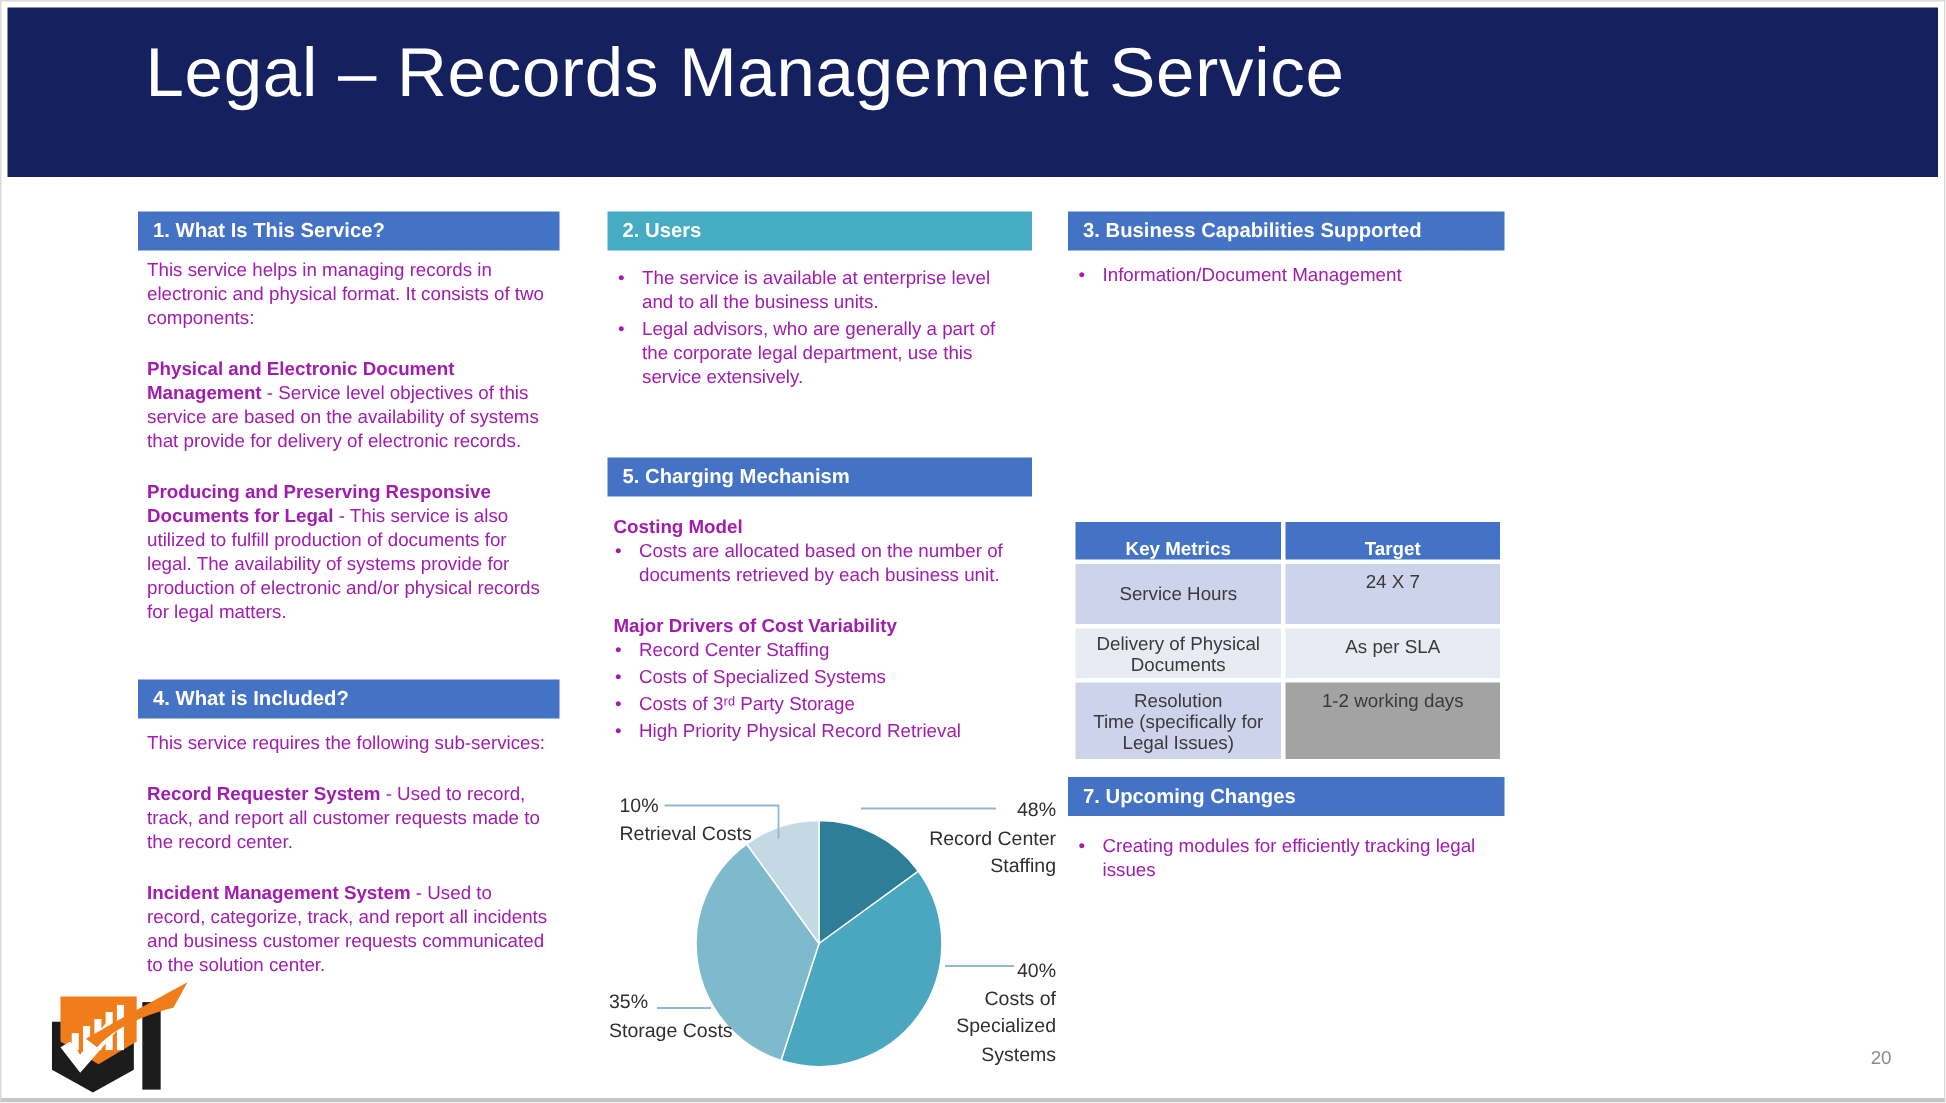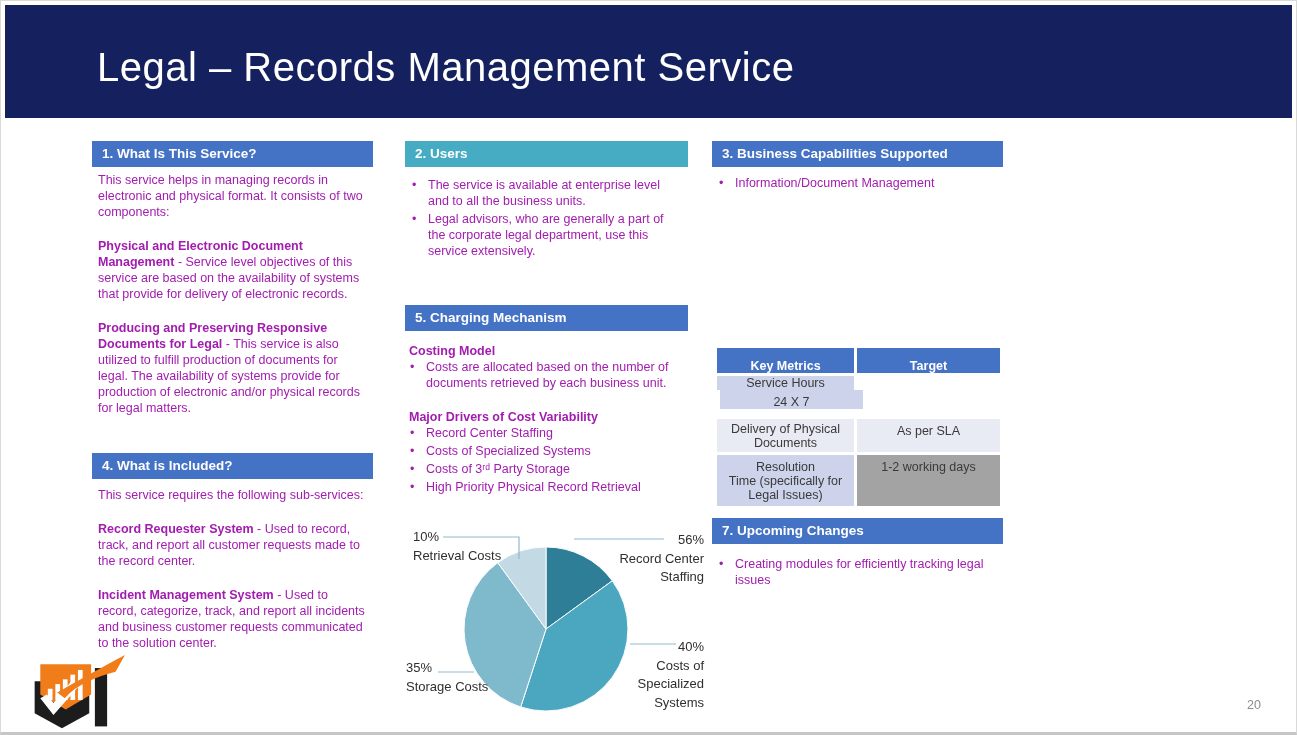--- a/index.html
+++ b/index.html
@@ -4,21 +4,21 @@
 <style>
   html,body { margin:0; padding:0; background:#fff; }
   .slide {
     position:relative; width:1297px; height:735px; background:#FFFFFF;
     font-family:"Liberation Sans","DejaVu Sans",sans-serif; color:#3A3A3A;
     border:1px solid #D9D9D9; border-bottom:3px solid #C6C6C6;
     box-sizing:border-box; overflow:hidden;
   }
   .banner { position:absolute; left:4px; top:4px; width:1287px; height:113px; }
   .slide-title {
-    position:absolute; left:92px; top:40px; font-size:40px; letter-spacing:.5px;
+    position:absolute; left:92px; top:16px; font-size:46px; letter-spacing:.5px;
     color:#FFFFFF; font-weight:400; white-space:nowrap;
   }
   .sec { position:absolute; }
   .sec-h {
     height:26px; line-height:26px; padding-left:10px; box-sizing:border-box;
     font-size:13.5px; font-weight:bold; color:#FFFFFF;
   }
   .body-txt { font-size:12.5px; line-height:16px; color:#a21caf; }
   .body-txt p { margin:0 0 18px 0; }
   .blt { list-style:none; margin:0; padding:0; }
@@ -27,21 +27,21 @@
   .sub-h { font-weight:bold; margin:0 0 0 0; }
   .gap16 { height:16px; }
   
   .tbl { position:absolute; left:716px; top:347px; width:283px; font-size:12.5px; }
   .trow { display:flex; margin-bottom:3px; }
   .cm { width:137px; box-sizing:border-box; display:flex; align-items:center;
         justify-content:center; text-align:center; padding:0 4px; white-space:pre-line; }
   .ct { width:143px; box-sizing:border-box; margin-left:3px; text-align:center; padding-top:5px; }
   .thead .cm,.thead .ct { font-weight:bold; color:#FFFFFF; padding-top:10px;
         display:flex; align-items:center; justify-content:center; height:25px; }
-  .r1 { height:40px;flex-direction:column; } .r2 { height:33px; } .r3 { height:51px; }
+  .r1 { height:40px; } .r2 { height:33px; } .r3 { height:51px; }
   
   .pie-region { position:absolute; left:393px; top:518px; width:315px; height:212px; }
   .pie-region svg { position:absolute; left:0; top:0; }
   .pie-label { position:absolute; font-size:13px; line-height:18.5px; color:#2F2F2F; }
   .pie-label span { display:block; }
   .lab-right { text-align:right; }
   .leader { fill:none; stroke-width:1.2; }
   .pgnum { position:absolute; left:1228px; top:697px; width:32px; text-align:right;
            font-size:12.5px; color:#8C8C8C; }
   .logo { position:absolute; left:24px; top:652px; width:104px; height:80px; }
@@ -102,21 +102,21 @@
       <polyline class="leader" points="49,18 125,18 125,40" stroke="#8FB9CE"></polyline>
       <polyline class="leader" points="180,20 270,20" stroke="#8FB9CE"></polyline>
       <polyline class="leader" points="236,125 282,125" stroke="#8FB9CE"></polyline>
       <polyline class="leader" points="44,153 80,153" stroke="#8FB9CE"></polyline>
     </svg>
     <div class="pie-label" style="left:19px;top:9px;width:95px;">
       <span>10%</span>
       <span>Retrieval Costs</span>
     </div>
     <div class="pie-label lab-right" style="left:215px;top:12px;width:95px;">
-      <span>56%</span>
+      <span>48%</span>
       <span>Record Center Staffing</span>
     </div>
     <div class="pie-label lab-right" style="left:230px;top:119px;width:80px;">
       <span>40%</span>
       <span>Costs of Specialized Systems</span>
     </div>
     <div class="pie-label" style="left:12px;top:140px;width:100px;">
       <span>35%</span>
       <span>Storage Costs</span>
     </div>

